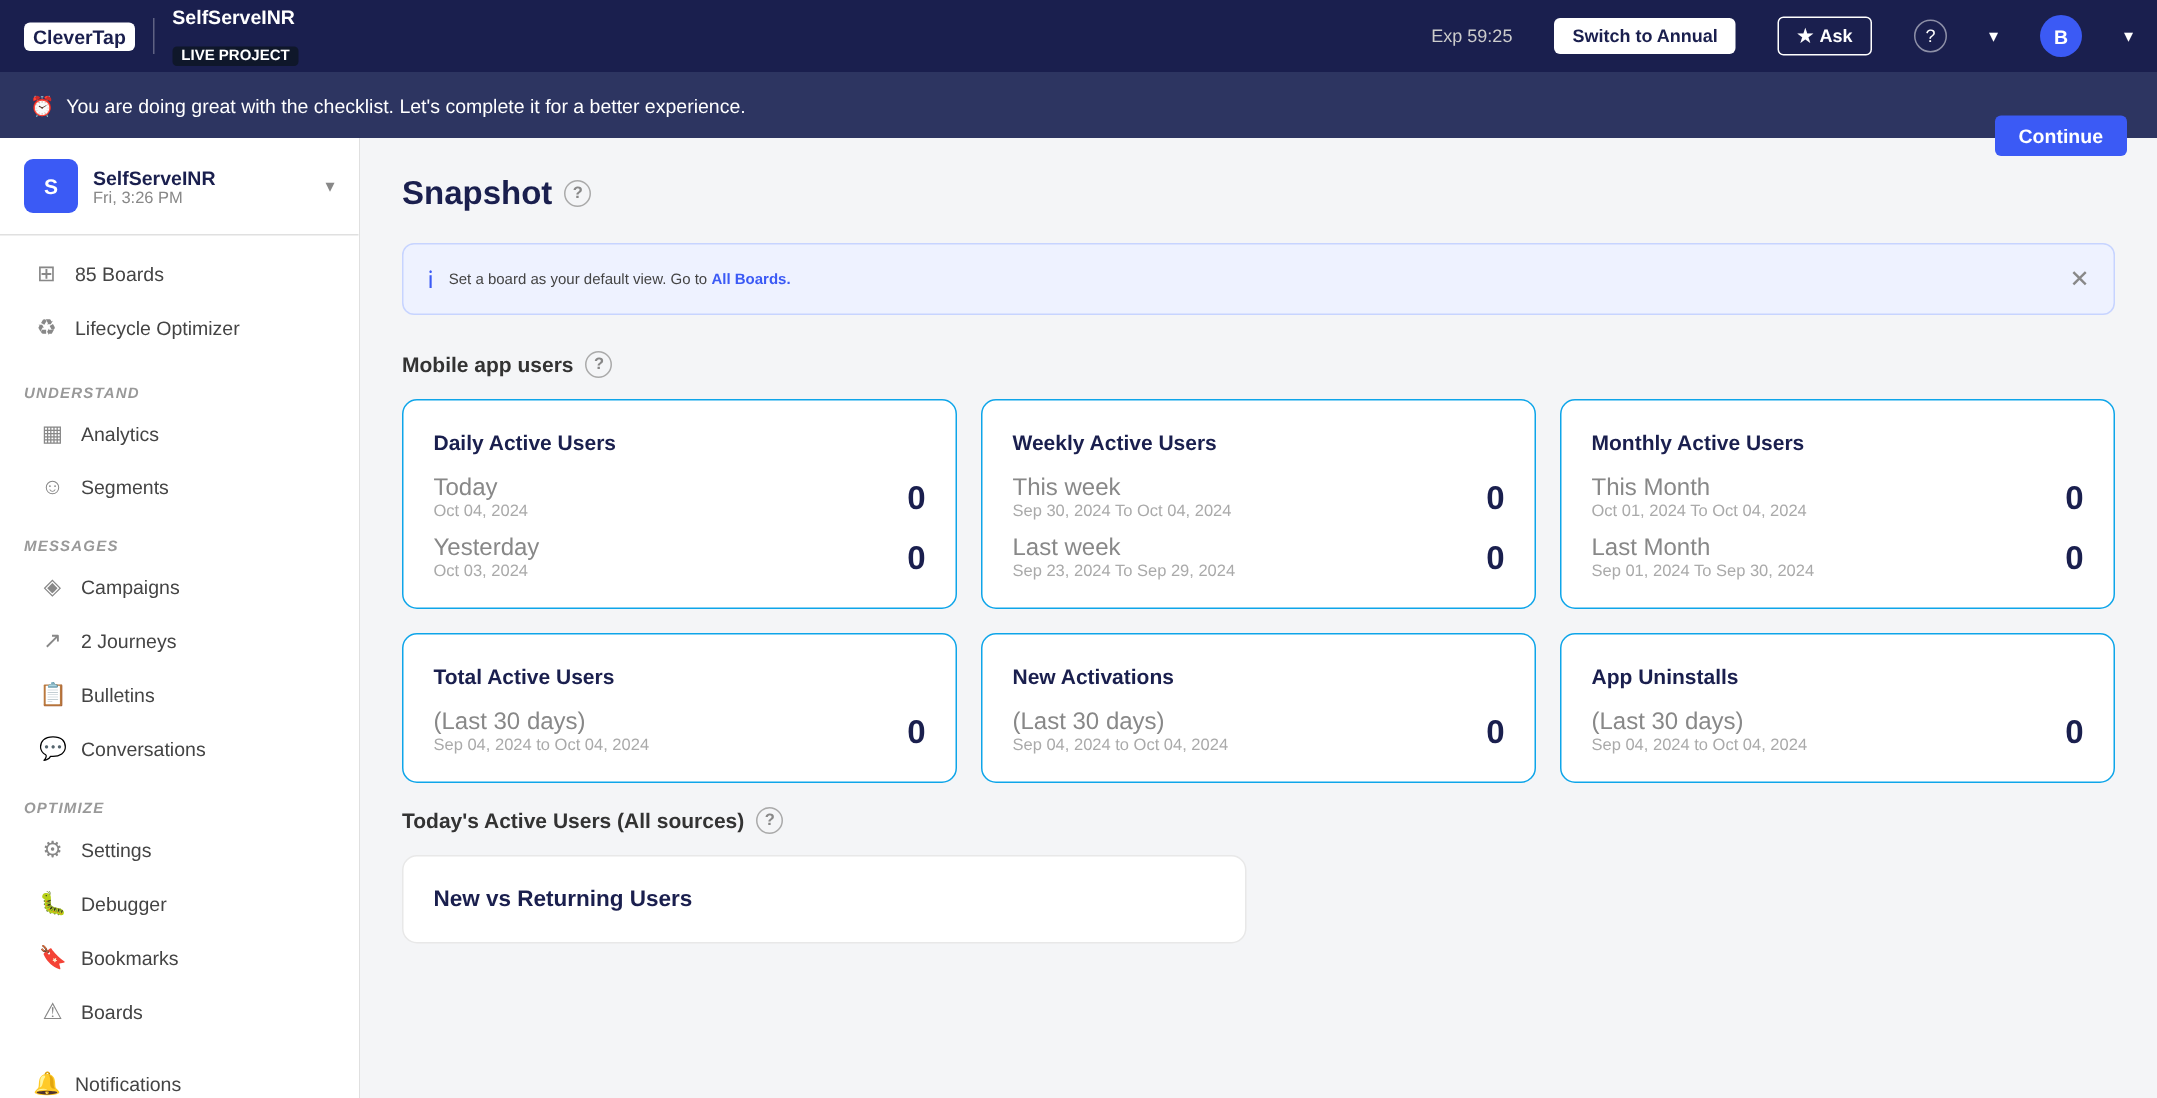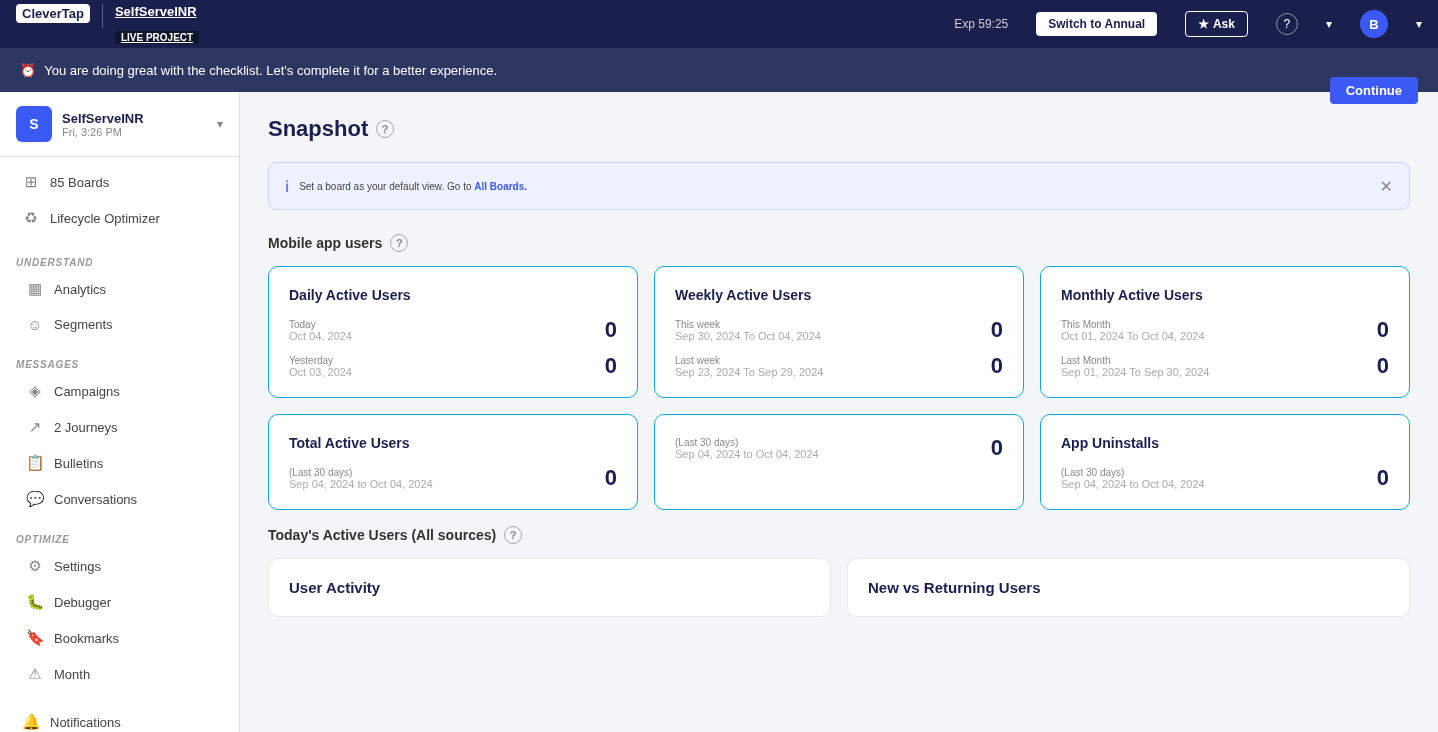--- a/index.html
+++ b/index.html
@@ -3,21 +3,21 @@
   <meta charset="utf-8">
   <style>
     * { box-sizing: border-box; margin: 0; padding: 0; }
     body { font-family: -apple-system, BlinkMacSystemFont, 'Segoe UI', sans-serif; background: #f4f5f7; color: #333; }
 
     
     .topnav {
       display: flex; align-items: center; justify-content: space-between;
       background: #1a1f4e; color: #fff; padding: 0 16px; height: 48px; position: relative; z-index: 10;
     }
-    .topnav-left { display: flex; align-items: flex-start; gap: 12px; text-decoration: underline; }
+    .topnav-left { display: flex; align-items: center; gap: 12px; }
     .topnav-logo { display: flex; align-items: center; gap: 8px; }
     .logo-icon { background: #fff; border-radius: 4px; padding: 2px 6px; font-size: 13px; font-weight: 700; color: #1a1f4e; }
     .topnav-divider { width: 1px; height: 24px; background: rgba(255,255,255,0.3); }
     .project-info { display: flex; flex-direction: column; }
     .project-name { font-size: 13px; font-weight: 600; }
     .project-badge { background: #0f172a; color: #fff; font-size: 10px; font-weight: 700; padding: 1px 6px; border-radius: 3px; width: fit-content; margin-top: 12px; }
     .topnav-right { display: flex; align-items: center; gap: 28px; }
     .exp-timer { font-size: 12px; color: #ccc; }
     .btn-annual { background: #fff; color: #1a1f4e; border: none; padding: 5px 12px; border-radius: 4px; font-size: 12px; font-weight: 600; cursor: pointer; }
     .btn-ask { background: transparent; color: #fff; border: 1.5px solid #fff; padding: 5px 12px; border-radius: 4px; font-size: 12px; font-weight: 600; cursor: pointer; display: flex; align-items: center; gap: 4px; }
@@ -75,21 +75,21 @@
 
     .section-label { display: flex; align-items: center; gap: 8px; font-size: 14px; font-weight: 600; color: #333; margin-bottom: 14px; }
 
     .cards-grid { display: grid; grid-template-columns: 1fr 1fr 1fr; gap: 16px; margin-bottom: 16px; }
     .card {
       background: #fff; border: 1px solid #0ea5e9; border-radius: 10px; padding: 20px 20px 18px;
     }
     .card-title { font-size: 14px; font-weight: 700; color: #1a1f4e; margin-bottom: 14px; }
     .card-row { display: flex; justify-content: space-between; align-items: center; margin-bottom: 10px; }
     .card-row:last-child { margin-bottom: 0; }
-    .card-label { font-size: 10px; color: #888; }
+    .card-label { font-size: 16px; color: #888; }
     .card-date { font-size: 11px; color: #aaa; }
     .card-value { font-size: 22px; font-weight: 700; color: #1a1f4e; }
     .card-label-group { display: flex; flex-direction: column; }
 
     .section-label2 { display: flex; align-items: center; gap: 8px; font-size: 14px; font-weight: 600; color: #333; margin-bottom: 14px; }
 
     .bottom-cards { display: grid; grid-template-columns: 1fr 1fr; gap: 16px; }
     .bottom-card { background: #fff; border: 1px solid #e8e8e8; border-radius: 10px; padding: 20px; }
     .bottom-card-title { font-size: 15px; font-weight: 700; color: #1a1f4e; }
   </style>
@@ -194,21 +194,21 @@
       <div class="sidebar-item">
         <span class="sidebar-item-icon">🐛</span>
         <span>Debugger</span>
       </div>
       <div class="sidebar-item">
         <span class="sidebar-item-icon">🔖</span>
         <span>Bookmarks</span>
       </div>
       <div class="sidebar-item">
         <span class="sidebar-item-icon">⚠</span>
-        <span>Month</span>
+        <span>Boards</span>
       </div>
     </div>
 
     <div style="padding: 8px 12px; margin-top: auto;">
       <div class="sidebar-item">
         <span class="sidebar-item-icon">🔔</span>
         <span>Notifications</span>
       </div>
 
     </div>
@@ -298,20 +298,21 @@
         <div class="card-row">
           <div class="card-label-group">
             <span class="card-label">(Last 30 days)</span>
             <span class="card-date">Sep 04, 2024 to Oct 04, 2024</span>
           </div>
           <span class="card-value">0</span>
         </div>
       </div>
 
       <div class="card">
+        <div class="card-title">New Activations</div>
         <div class="card-row">
           <div class="card-label-group">
             <span class="card-label">(Last 30 days)</span>
             <span class="card-date">Sep 04, 2024 to Oct 04, 2024</span>
           </div>
           <span class="card-value">0</span>
         </div>
       </div>
 
       <div class="card">
@@ -326,21 +327,18 @@
       </div>
     </div>
 
     <div class="section-label2">
       <span>Today's Active Users (All sources)</span>
       <div class="help-circle">?</div>
     </div>
 
     <div class="bottom-cards">
       <div class="bottom-card">
-        <div class="bottom-card-title">User Activity</div>
-      </div>
-      <div class="bottom-card">
         <div class="bottom-card-title">New vs Returning Users</div>
       </div>
     </div>
 
   </main>
 </div>
 
 </body></html>

